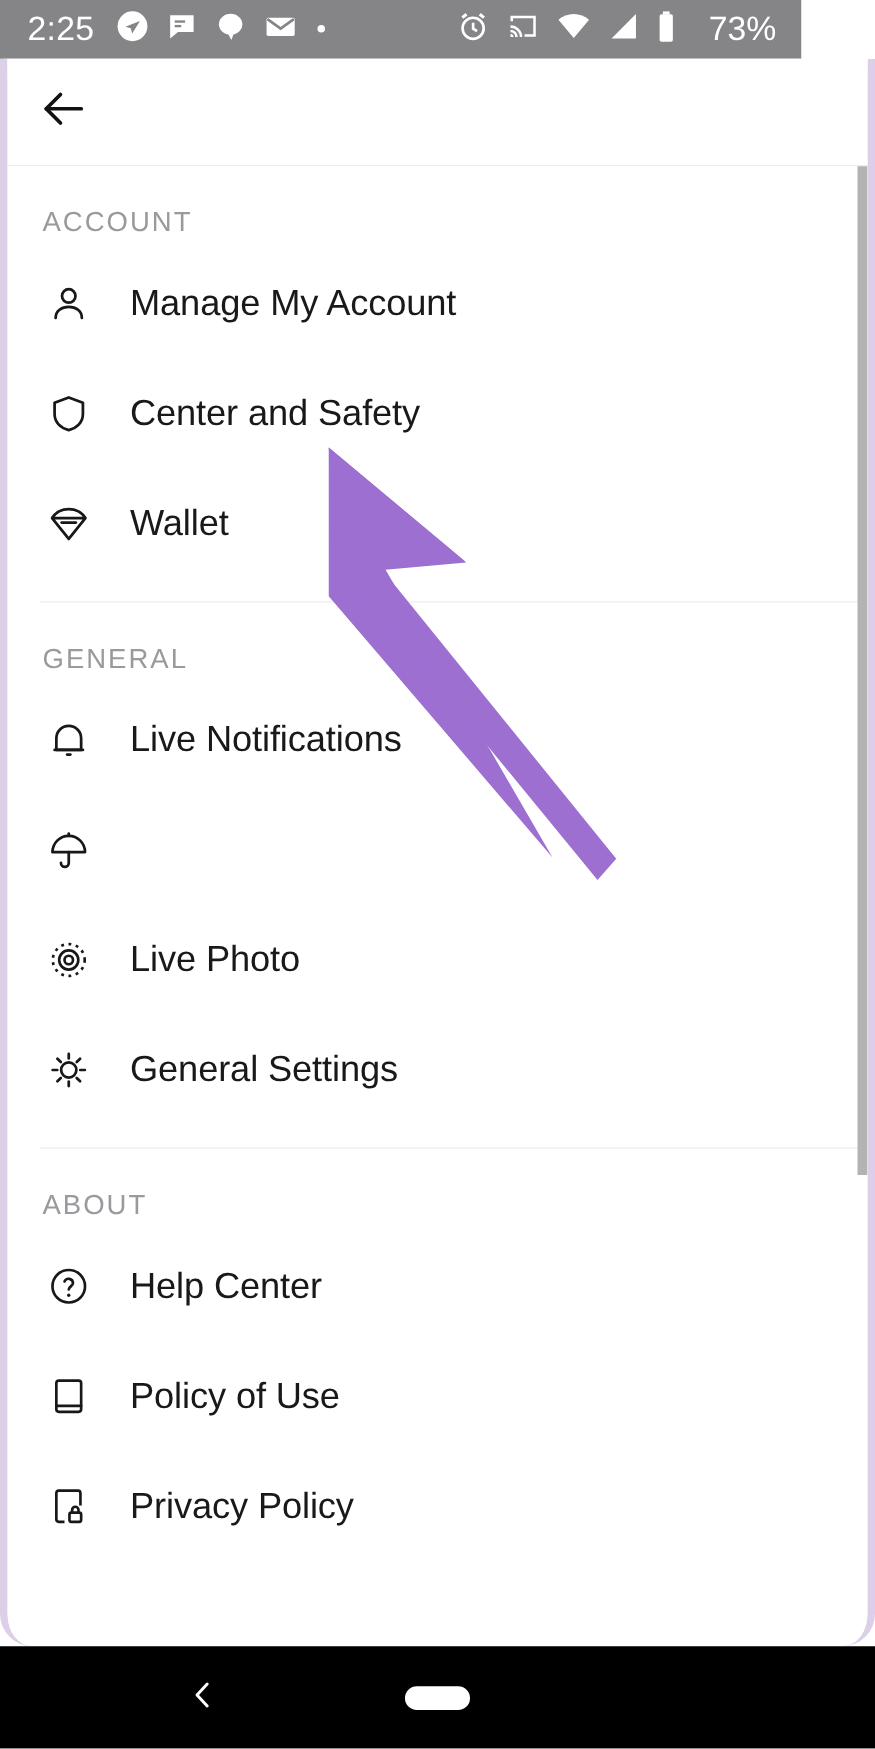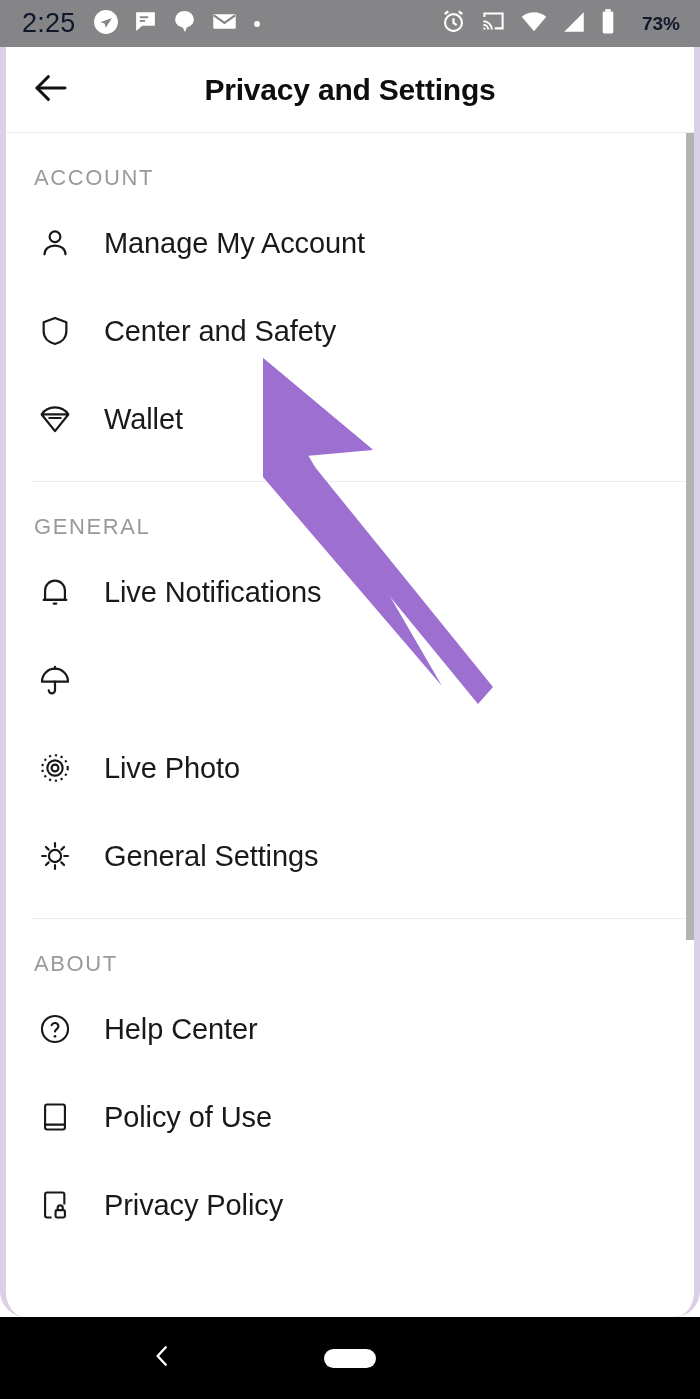--- a/index.html
+++ b/index.html
@@ -12,41 +12,41 @@
   .phone {
     position: relative;
     width: 700px; height: 1399px;
     background: #ffffff;
     overflow: hidden;
   }
 
   
   .statusbar {
     position: absolute; top: 0; left: 0;
-    width: 700px; height: 47px;
+    width: 641px; height: 47px;
     background: #858588;
     display: flex; align-items: center;
     padding: 0 20px 0 22px;
-    color: #0f172a;
+    color: #ffffff;
   }
   .status-clock {
     font-size: 27px; font-weight: 500;
     letter-spacing: 0.2px;
     line-height: 1;
   }
   .status-left-icons {
     display: flex; align-items: center; gap: 14px;
     margin-left: 18px;
   }
   .status-right {
     margin-left: auto;
     display: flex; align-items: center; gap: 13px;
   }
   .status-pct {
-    font-size: 19px; font-weight: 700;
+    font-size: 27px; font-weight: 400;
     line-height: 1; margin-left: 13px;
   }
   .sicon { display: block; }
 
   
   .screen {
     position: absolute;
     top: 47px; left: 0;
     width: 700px; height: 1270px;
     background: #ffffff;
@@ -237,21 +237,20 @@
 
     <div class="appbar">
       <div class="back-btn">
         <span>
           <svg width="42" height="42" viewBox="0 0 24 24" fill="none" stroke="#121214" stroke-width="1.7" stroke-linecap="round" stroke-linejoin="round">
               <path d="M20 12H4"></path>
               <path d="M10.5 5.5L4 12l6.5 6.5"></path>
             </svg>
         </span>
       </div>
-      <div class="appbar-title">Privacy and Settings</div>
     </div>
 
     <div class="scroller">
       <div class="scrollbar-track"></div>
 
       <div class="section-label">ACCOUNT</div>
 
       <div class="row">
         <span class="row-icon">
           <svg width="34" height="34" viewBox="0 0 24 24" fill="none" stroke="#18181b" stroke-width="1.55" stroke-linecap="round">

